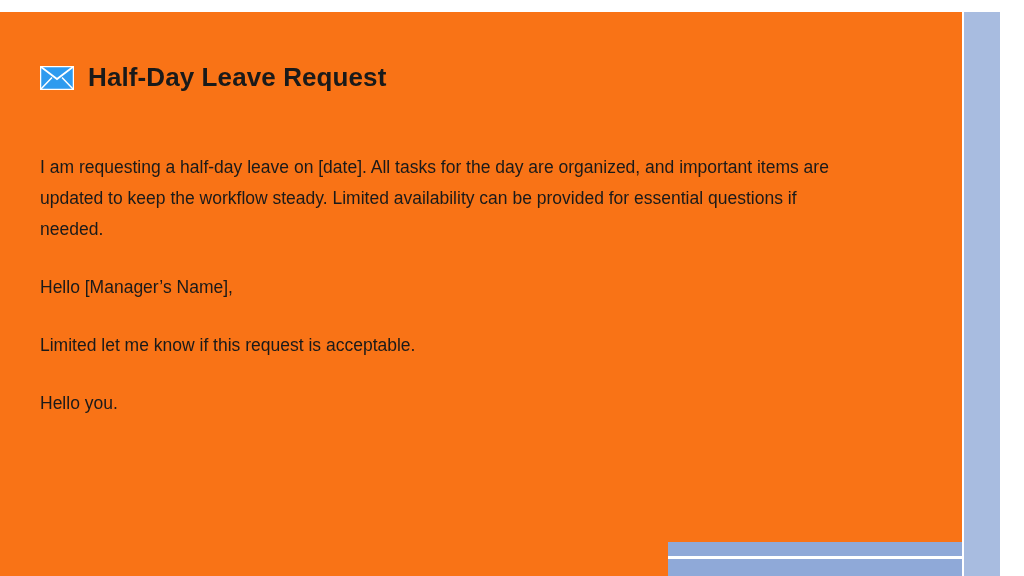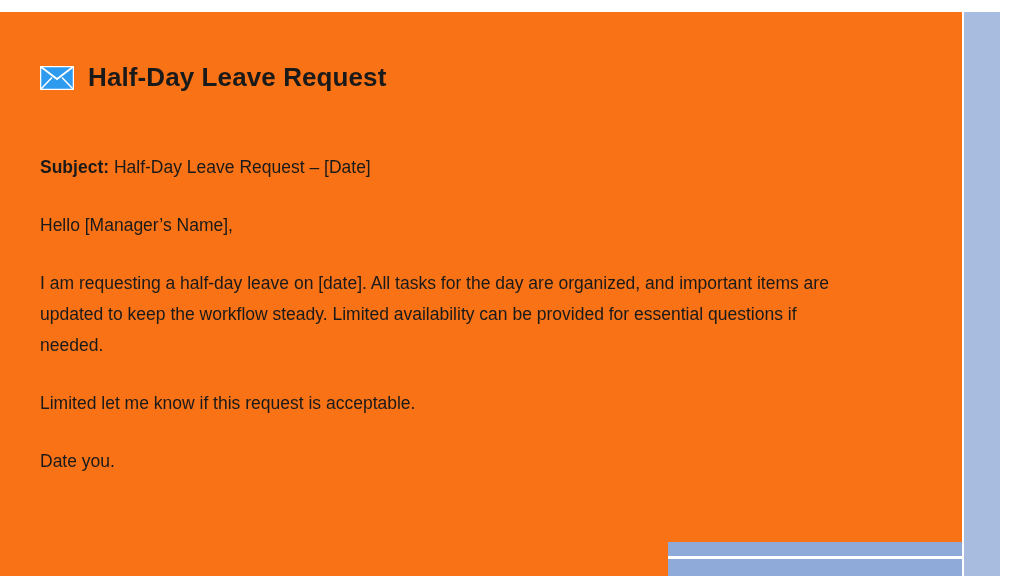--- a/index.html
+++ b/index.html
@@ -128,23 +128,19 @@
       <svg class="mail-icon" viewBox="0 0 34 24" xmlns="http://www.w3.org/2000/svg">
         <rect x="0.5" y="0.5" width="33" height="23" fill="#2e9bef" stroke="#ffffff" stroke-width="1.5"></rect>
         <path d="M0.5 0.5 L17 13 L33.5 0.5" fill="none" stroke="#ffffff" stroke-width="1.8"></path>
         <path d="M0.5 23.5 L12 11.5 M33.5 23.5 L22 11.5" fill="none" stroke="#ffffff" stroke-width="1.5"></path>
       </svg>
     </span>
     <span class="title">Half-Day Leave Request</span>
   </div>
 
   <div class="body-area">
-    <p class="para">
-      <span class="label">Subject:</span>
-      <span>Half-Day Leave Request – [Date]</span>
-    </p>
+    <p class="para multiline">I am requesting a half-day leave on [date]. All tasks for the day are organized, and important items are updated to keep the workflow steady. Limited availability can be provided for essential questions if needed.</p>
     <p class="para">Hello [Manager’s Name],</p>
-    <p class="para multiline">I am requesting a half-day leave on [date]. All tasks for the day are organized, and important items are updated to keep the workflow steady. Limited availability can be provided for essential questions if needed.</p>
     <p class="para">Limited let me know if this request is acceptable.</p>
-    <p class="para">Date you.</p>
+    <p class="para">Hello you.</p>
   </div>
 
 </div>
 
 </body></html>

